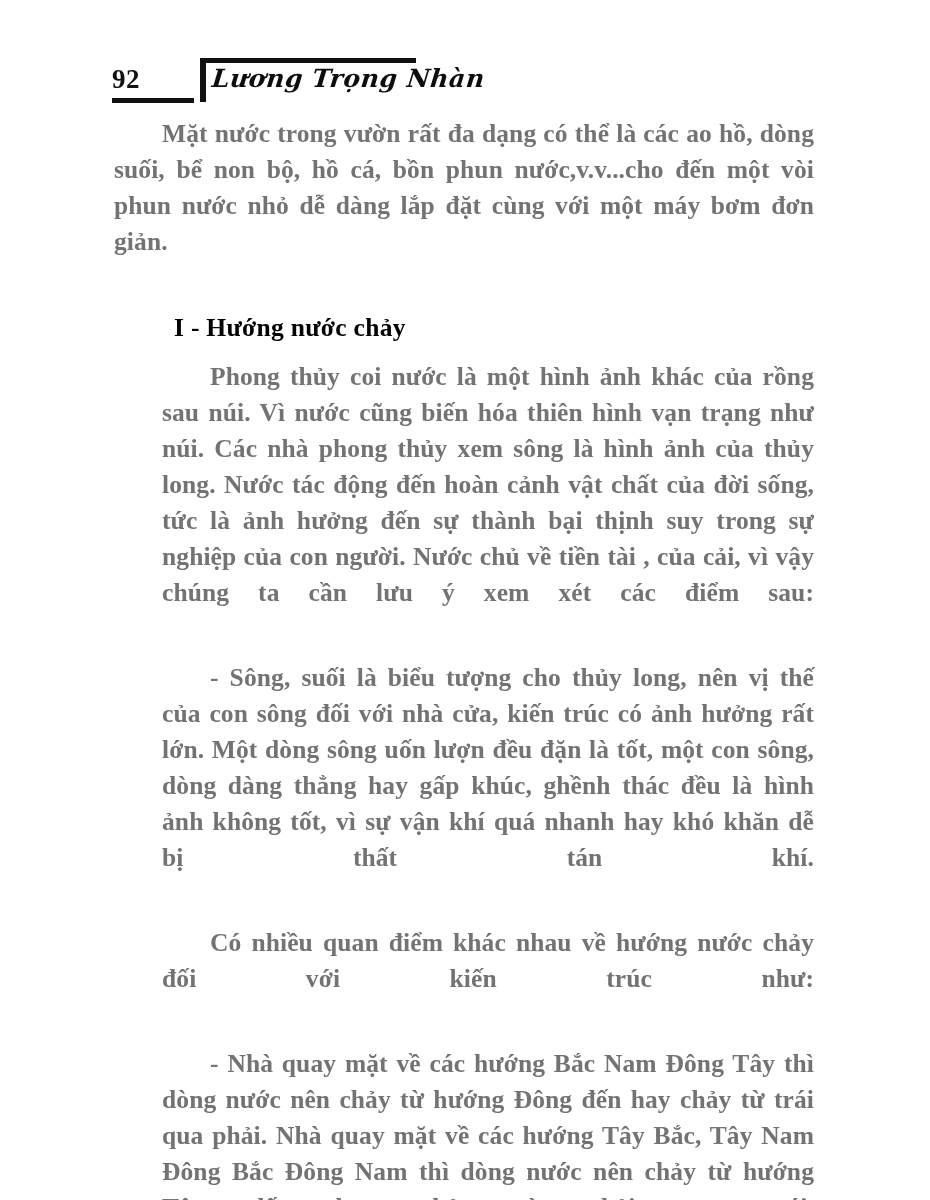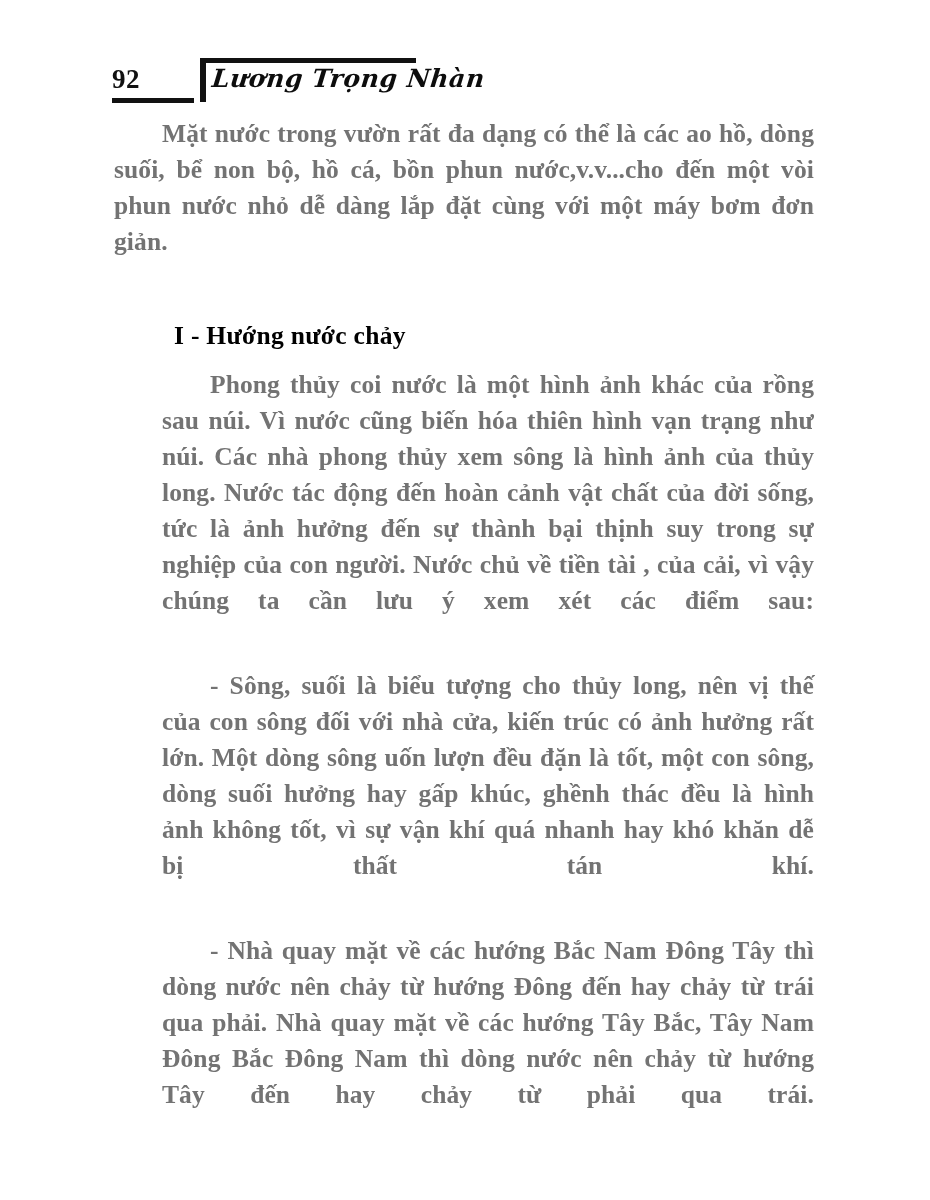--- a/index.html
+++ b/index.html
@@ -127,21 +127,21 @@
     margin-left: 48px;
   }
 
   h2.section-heading {
     font-family: "Liberation Serif", "DejaVu Serif", serif;
     font-size: 25.5px;
     line-height: 36px;
     font-weight: 700;
     text-indent: 60px;
     letter-spacing: 0.3px;
-    margin-top: 22px;
+    margin-top: 14px;
     color: #000000;
   }
 
   
   p.para::after {
     content: "";
     display: inline-block;
     width: 100%;
   }
 </style>
@@ -161,20 +161,21 @@
   </div>
 
   <div class="content">
 
     <p class="para indent">Mặt nước trong vườn rất đa dạng có thể là các ao hồ, dòng suối, bể non bộ, hồ cá, bồn phun nước,v.v...cho đến một vòi phun nước nhỏ dễ dàng lắp đặt cùng với một máy bơm đơn giản.</p>
 
     <h2 class="section-heading">I - Hướng nước chảy</h2>
 
     <p class="para indent gap">Phong thủy coi nước là một hình ảnh khác của rồng sau núi. Vì nước cũng biến hóa thiên hình vạn trạng như núi. Các nhà phong thủy xem sông là hình ảnh của thủy long. Nước tác động đến hoàn cảnh vật chất của đời sống, tức là ảnh hưởng đến sự thành bại thịnh suy trong sự nghiệp của con người. Nước chủ về tiền tài , của cải, vì vậy chúng ta cần lưu ý xem xét các điểm sau:</p>
 
-    <p class="para indent gap">- Sông, suối là biểu tượng cho thủy long, nên vị thế của con sông đối với nhà cửa, kiến trúc có ảnh hưởng rất lớn. Một dòng sông uốn lượn đều đặn  là tốt, một con sông, dòng suối hưởng hay gấp khúc, ghềnh thác đều là hình ảnh không tốt, vì sự vận khí  quá nhanh hay khó khăn dễ bị thất tán khí.</p>
+    <p class="para indent gap">- Sông, suối là biểu tượng cho thủy long, nên vị thế của con sông đối với nhà cửa, kiến trúc có ảnh hưởng rất lớn. Một dòng sông uốn lượn đều đặn  là tốt, một con sông, dòng dàng thẳng hay gấp khúc, ghềnh thác đều là hình ảnh không tốt, vì sự vận khí  quá nhanh hay khó khăn dễ bị thất tán khí.</p>
 
+    <p class="para indent gap">Có nhiều quan điểm khác nhau về hướng nước chảy đối với kiến trúc như:</p>
 
     <p class="para indent gap">- Nhà quay mặt về các hướng Bắc Nam Đông Tây thì dòng nước nên chảy từ hướng Đông đến hay chảy từ trái qua phải. Nhà quay mặt về các hướng Tây Bắc, Tây Nam Đông Bắc Đông Nam thì dòng nước nên chảy từ hướng Tây đến hay chảy từ phải qua trái.</p>
 
   </div>
 
 </div>
 
 </body></html>

